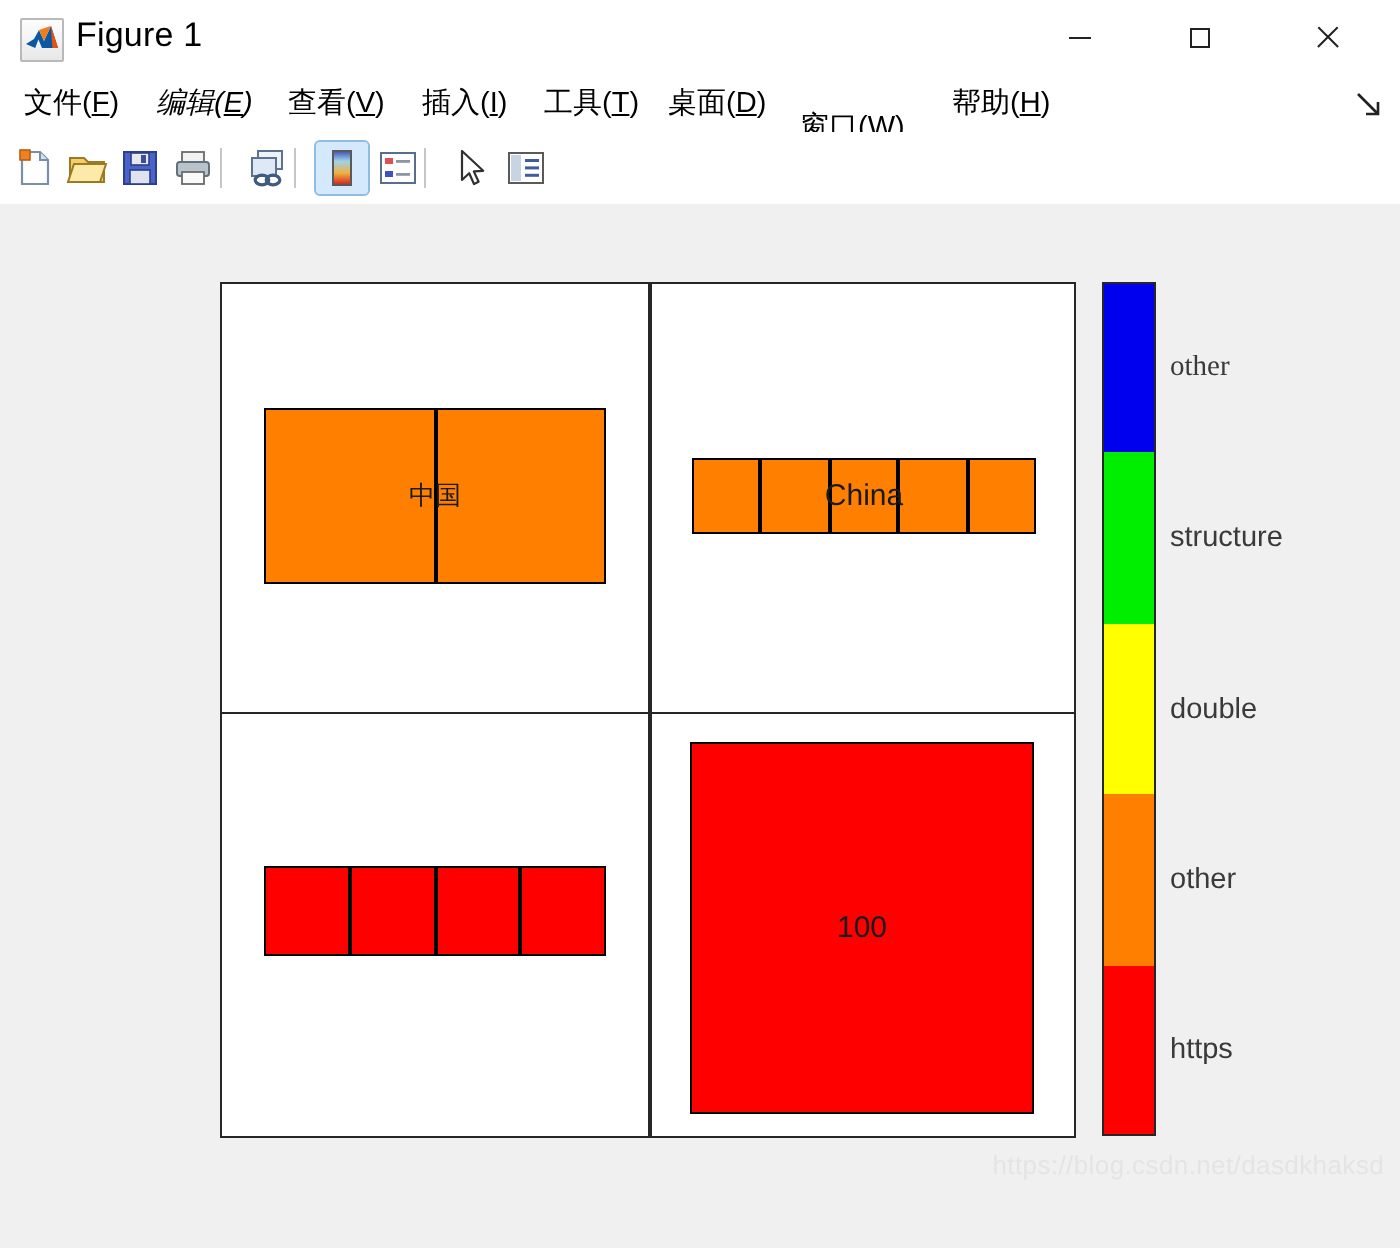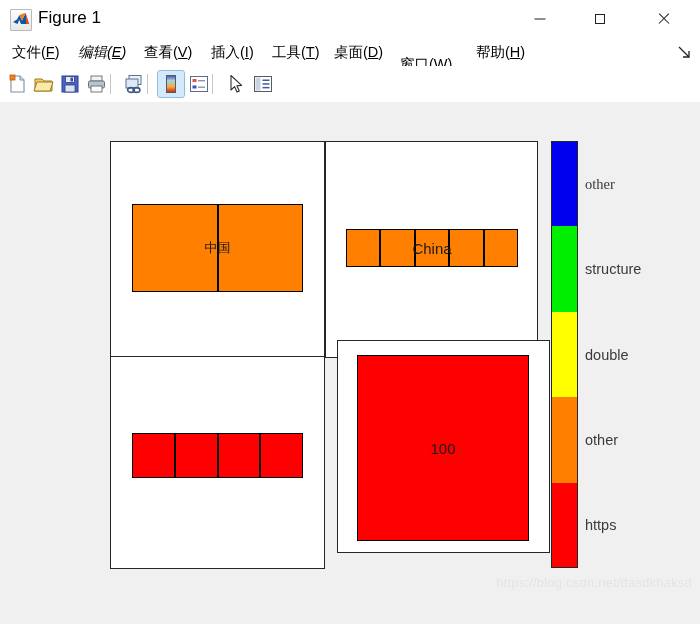--- a/index.html
+++ b/index.html
@@ -242,21 +242,21 @@
         <div class="cell" style="left: 21px; top: 62px; width: 85.5px; height: 88px; background: rgb(255, 128, 0);"></div>
         <div class="cell" style="left: 106.5px; top: 62px; width: 85.5px; height: 88px; background: rgb(255, 128, 0);"></div>
         <div class="cell-label cjk" style="left: 106.5px; top: 106px;">中国</div>
       </div>
       <div class="axes" style="left: 110px; top: 254px; width: 215px; height: 213px;">
         <div class="cell" style="left: 21px; top: 76px; width: 42.75px; height: 45px; background: rgb(255, 0, 0);"></div>
         <div class="cell" style="left: 63.75px; top: 76px; width: 42.75px; height: 45px; background: rgb(255, 0, 0);"></div>
         <div class="cell" style="left: 106.5px; top: 76px; width: 42.75px; height: 45px; background: rgb(255, 0, 0);"></div>
         <div class="cell" style="left: 149.25px; top: 76px; width: 42.75px; height: 45px; background: rgb(255, 0, 0);"></div>
       </div>
-      <div class="axes" style="left: 325px; top: 238px; width: 213px; height: 213px; margin-left: 12px;">
+      <div class="axes" style="left: 325px; top: 254px; width: 213px; height: 213px;">
         <div class="cell" style="left: 19px; top: 14px; width: 172px; height: 186px; background: rgb(255, 0, 0);"></div>
         <div class="cell-label" style="left: 105px; top: 107px;">100</div>
       </div>
       <div class="cbar" style="left: 551px; top: 39px; width: 27px; height: 427px;">
         <div class="cbar-seg" style="top: -1px; height: 85.4px; background: rgb(0, 0, 238);"></div>
         <div class="cbar-seg" style="top: 84.4px; height: 85.4px; background: rgb(0, 238, 0);"></div>
         <div class="cbar-seg" style="top: 169.8px; height: 85.4px; background: rgb(255, 255, 0);"></div>
         <div class="cbar-seg" style="top: 255.2px; height: 85.4px; background: rgb(255, 128, 0);"></div>
         <div class="cbar-seg" style="top: 340.6px; height: 85.4px; background: rgb(255, 0, 0);"></div>
       </div>

